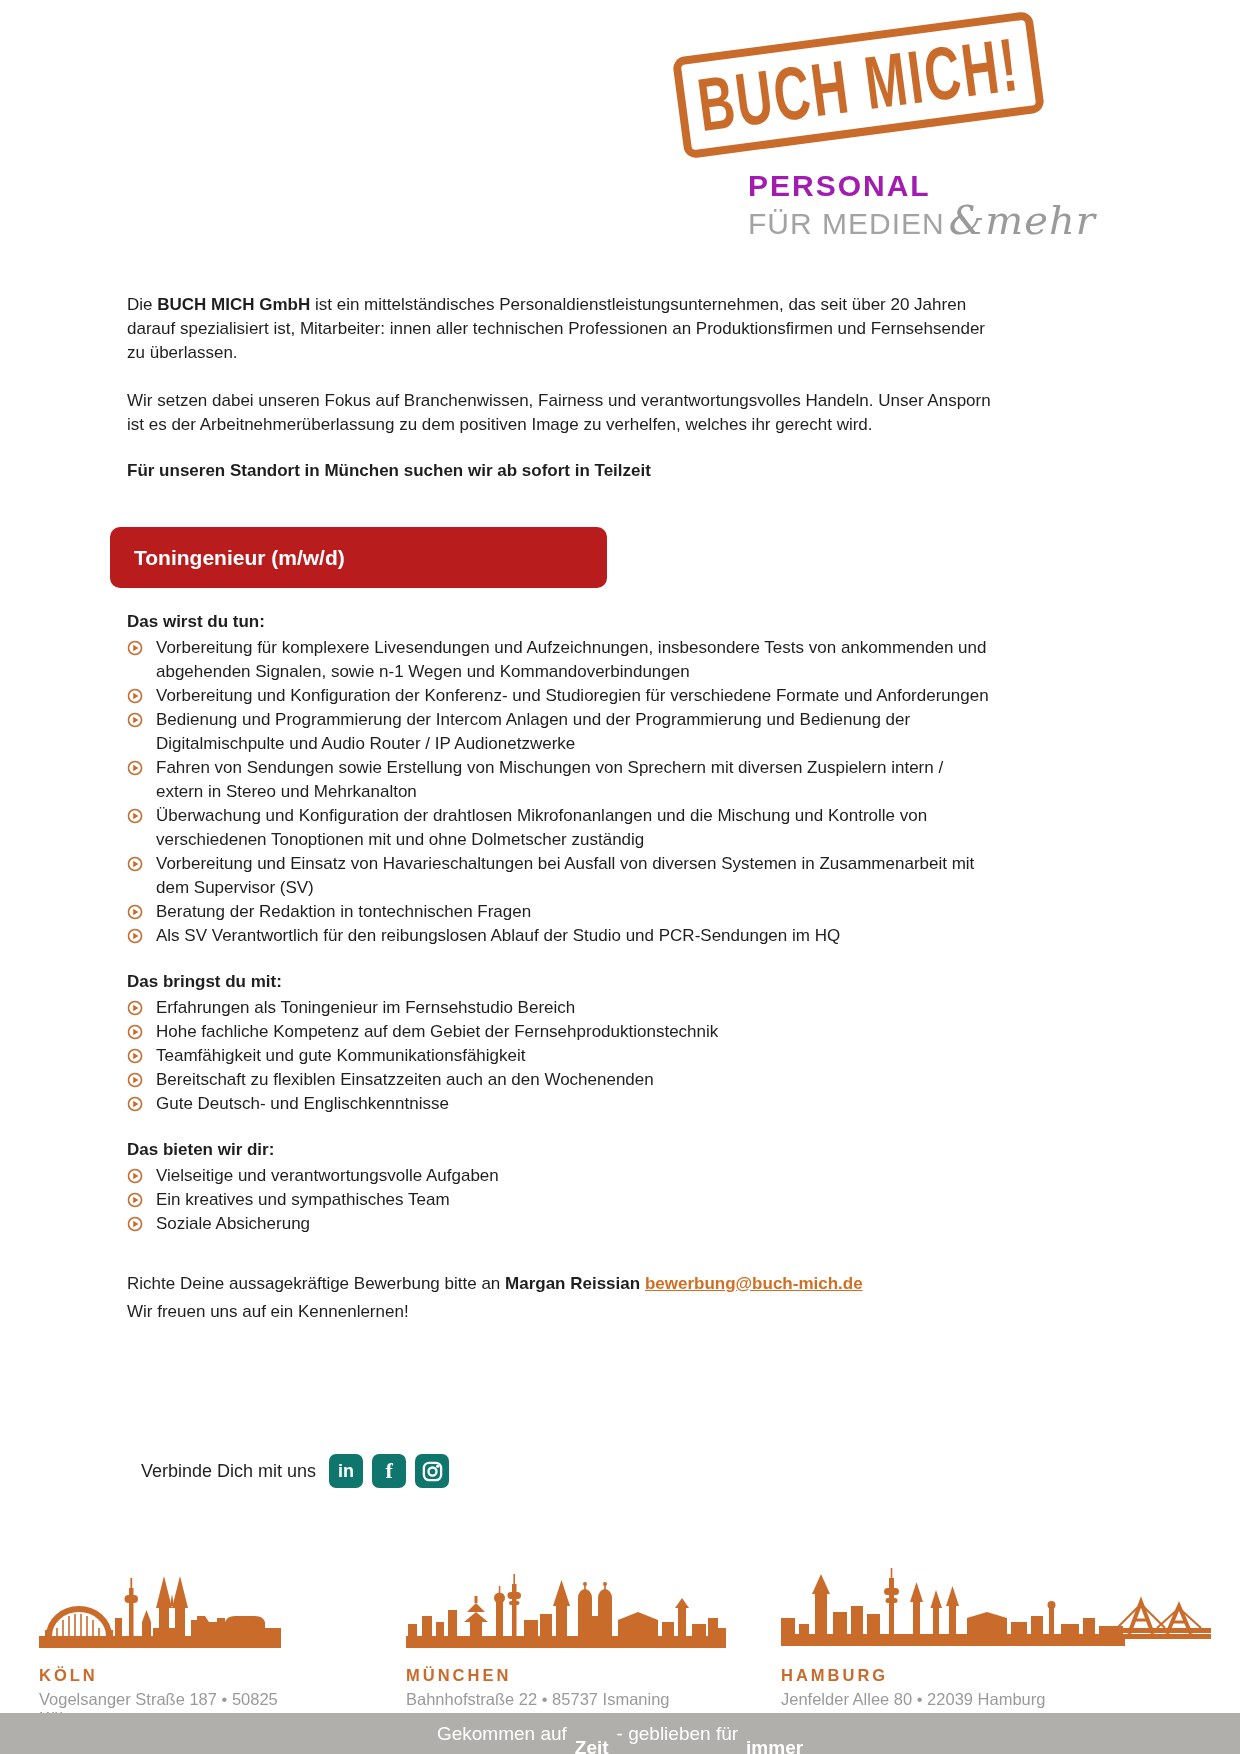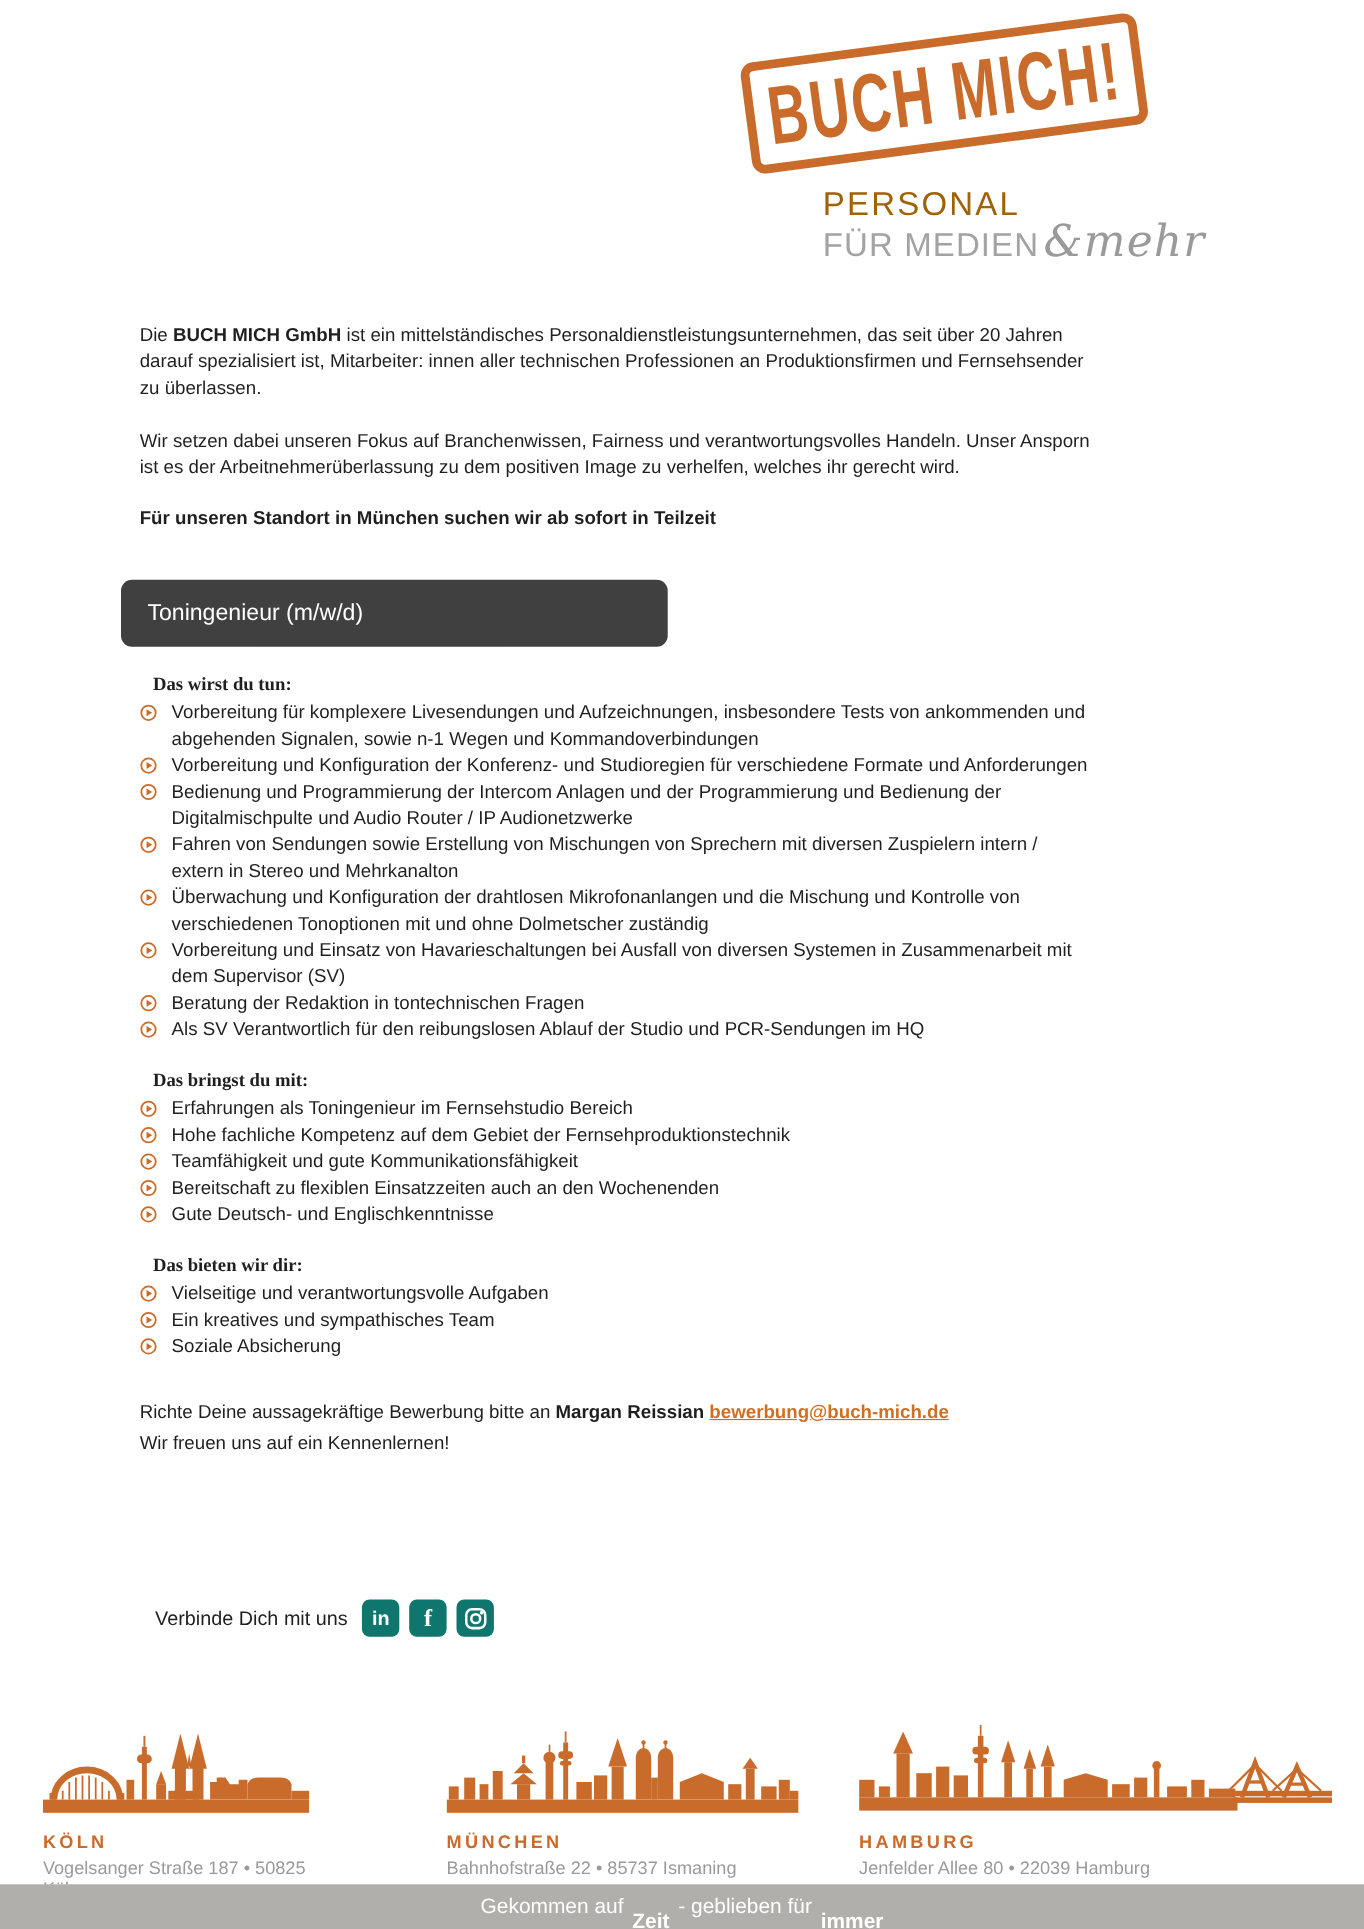--- a/index.html
+++ b/index.html
@@ -12,38 +12,38 @@
     position:absolute;top:34px;right:200px;
     transform:rotate(-7.5deg);transform-origin:center;
     border:8px solid #c96b2b;border-radius:12px;padding:4px 12px;
   }
   .stamp-inner{
     display:inline-block;font-weight:bold;font-size:50px;letter-spacing:2px;
     color:#c96b2b;line-height:78px;transform:scaleY(1.5);transform-origin:center;
     white-space:nowrap;
   }
   .logo-tagline{position:absolute;left:748px;top:168px;line-height:35px;font-size:30px;}
-  .tagline-personal{color:#a16207;letter-spacing:2px;display:block;}
+  .tagline-personal{color:#a21caf;letter-spacing:2px;display:block;font-weight:bold;}
   .tagline-line2{color:#a3a3a3;letter-spacing:1px;white-space:nowrap;}
   .tagline-script{
     font-family:"DejaVu Serif", serif;font-style:italic;font-size:40px;
     color:#9a9a9a;margin-left:4px;
   }
   
   .content{position:absolute;left:127px;top:293px;width:868px;font-size:17px;line-height:24px;}
   .p1{margin:0 0 24px;}
   .p2{margin:0 0 22px;}
   .p3{margin:0;font-weight:bold;}
   .banner{
-    margin:44px 0 0 -17px;width:497px;height:61px;background:#404040;border-radius:10px;
+    margin:44px 0 0 -17px;width:497px;height:61px;background:#b91c1c;border-radius:10px;
     display:flex;align-items:center;padding-left:24px;box-sizing:border-box;
-    color:#ffffff;font-size:21px;font-weight:normal;
+    color:#ffffff;font-size:21px;font-weight:bold;
   }
   .section{margin-top:22px;}
-  .section-heading{font-weight:bold;margin:0 12px 2px;font-family:Liberation Serif, serif;}
+  .section-heading{font-weight:bold;margin:0 0 2px;}
   ul.bullets{list-style:none;margin:0;padding:0;}
   li.bullet-item{display:flex;gap:13px;}
   .bullet-icon{flex:0 0 16px;width:16px;height:16px;margin-top:4px;}
   .bullet-icon svg{display:block;}
   .bullet-text{flex:1;}
   .closing{margin-top:34px;line-height:28px;}
   .email-link{color:#d06f24;font-weight:bold;text-decoration:underline;cursor:pointer;}
   .contact-name{font-weight:bold;}
   .connect{margin-top:128px;display:flex;align-items:center;gap:9px;font-size:18px;margin-left:14px;}
   .connect-label{margin-right:4px;}

